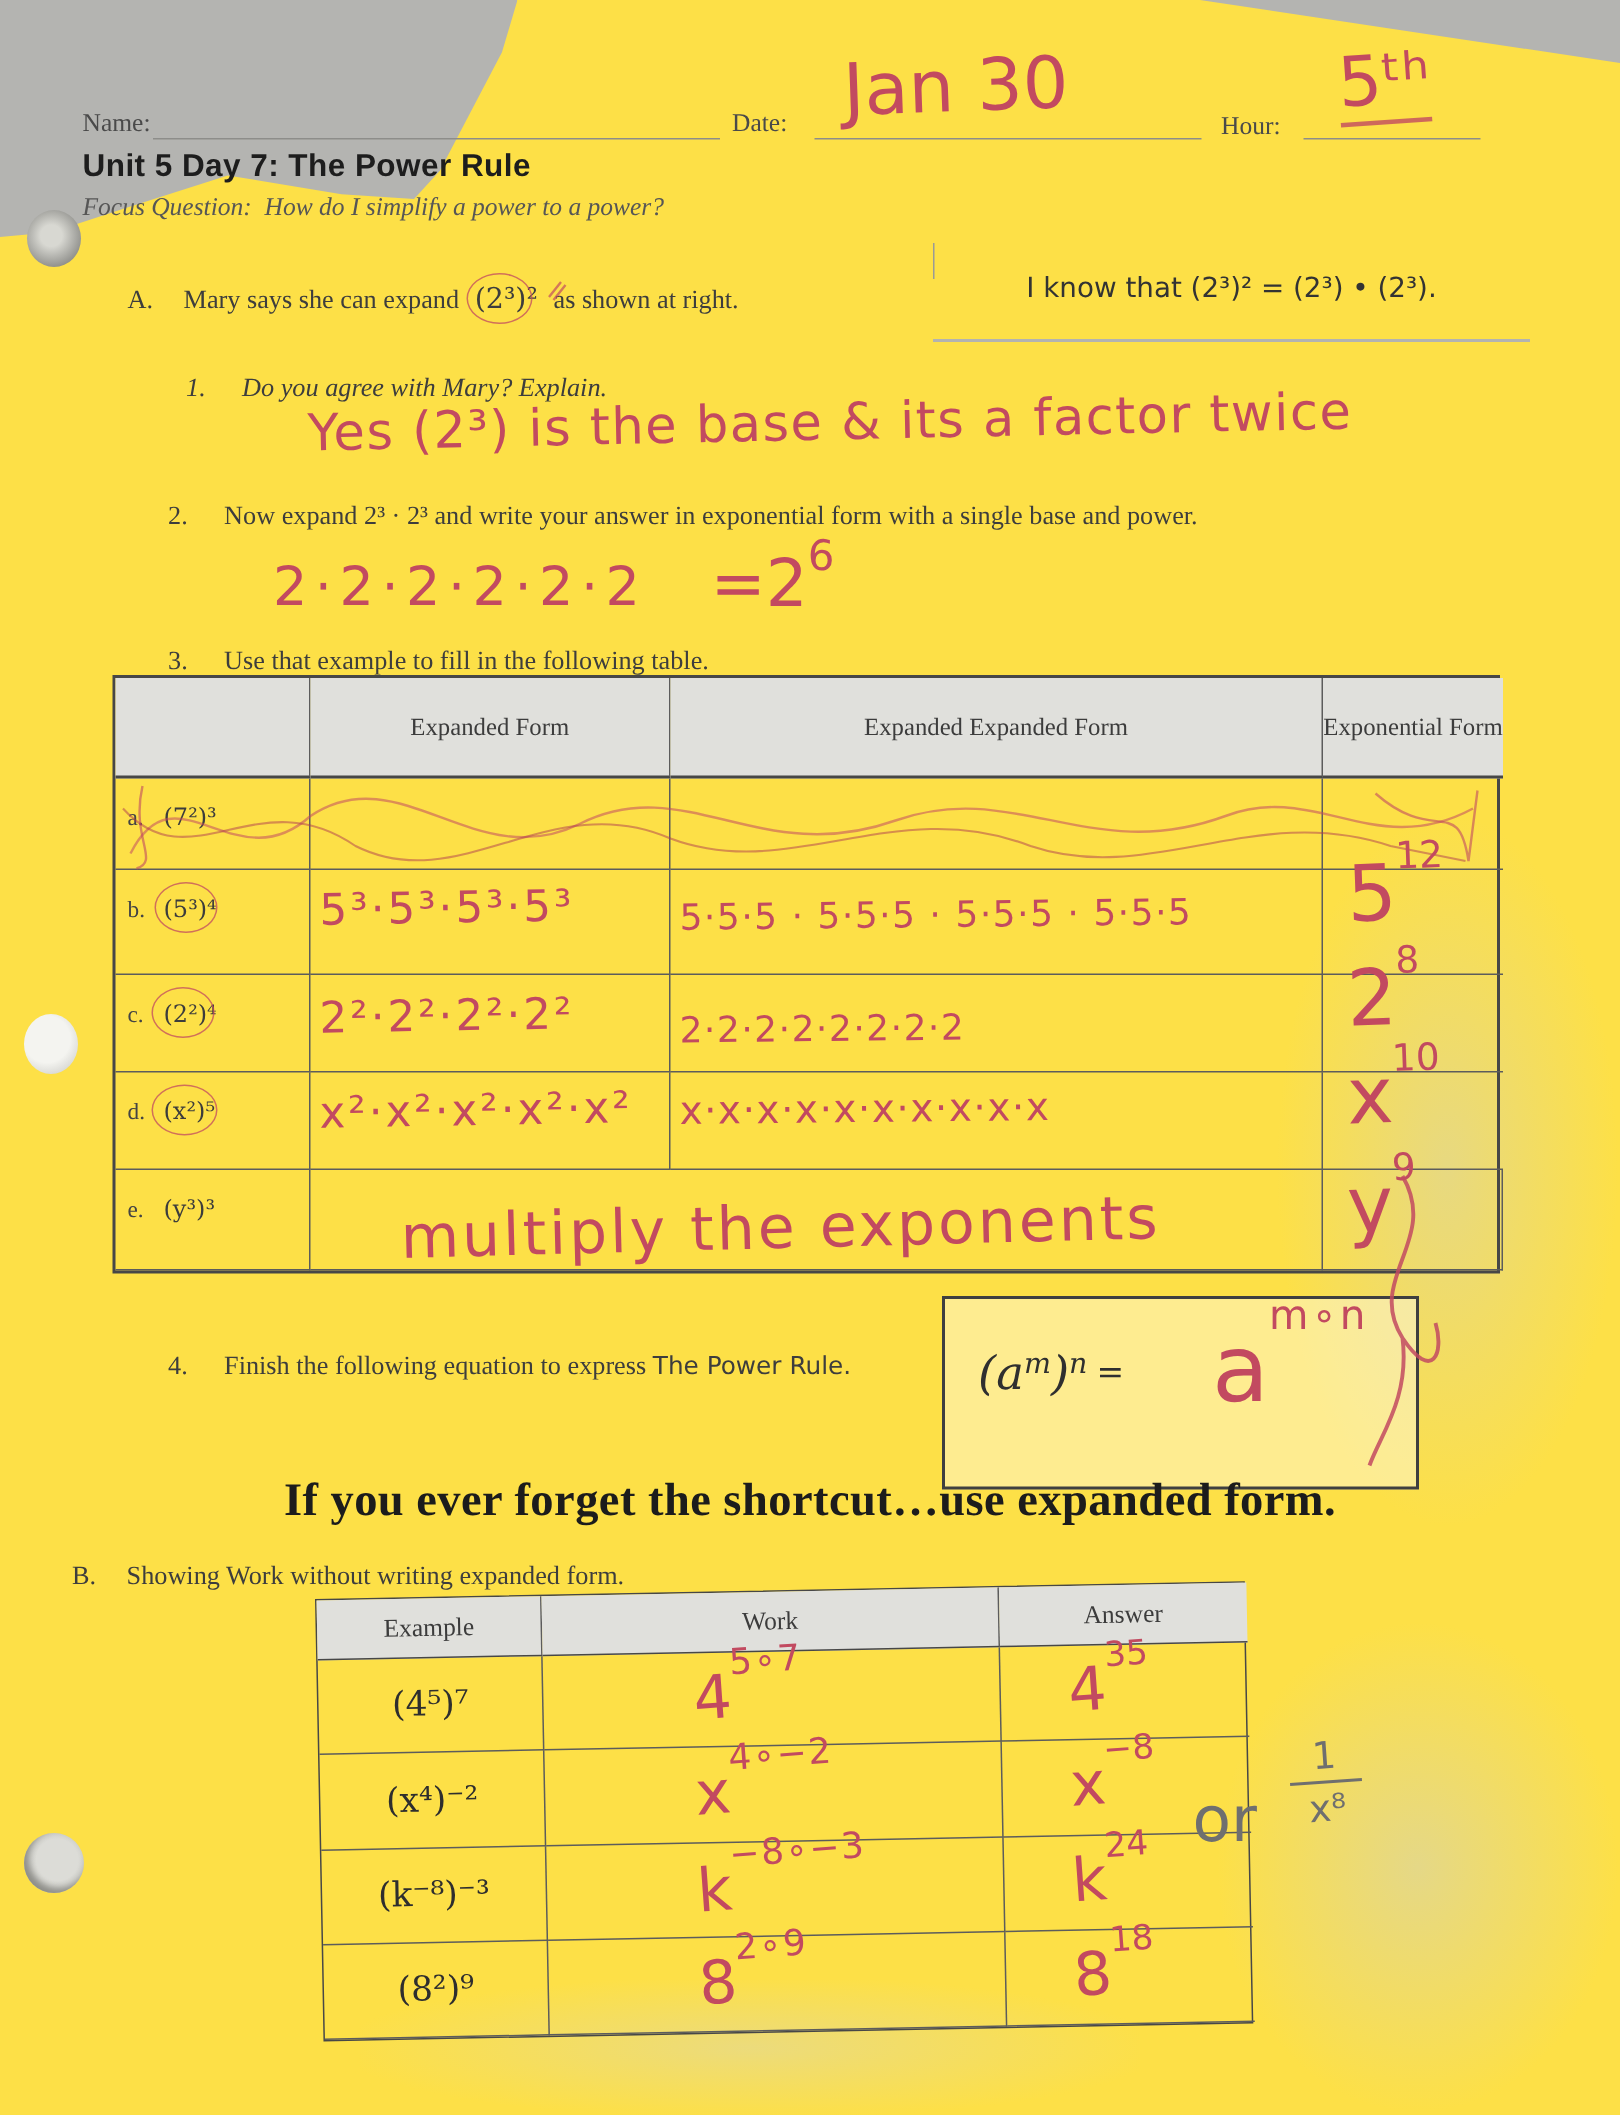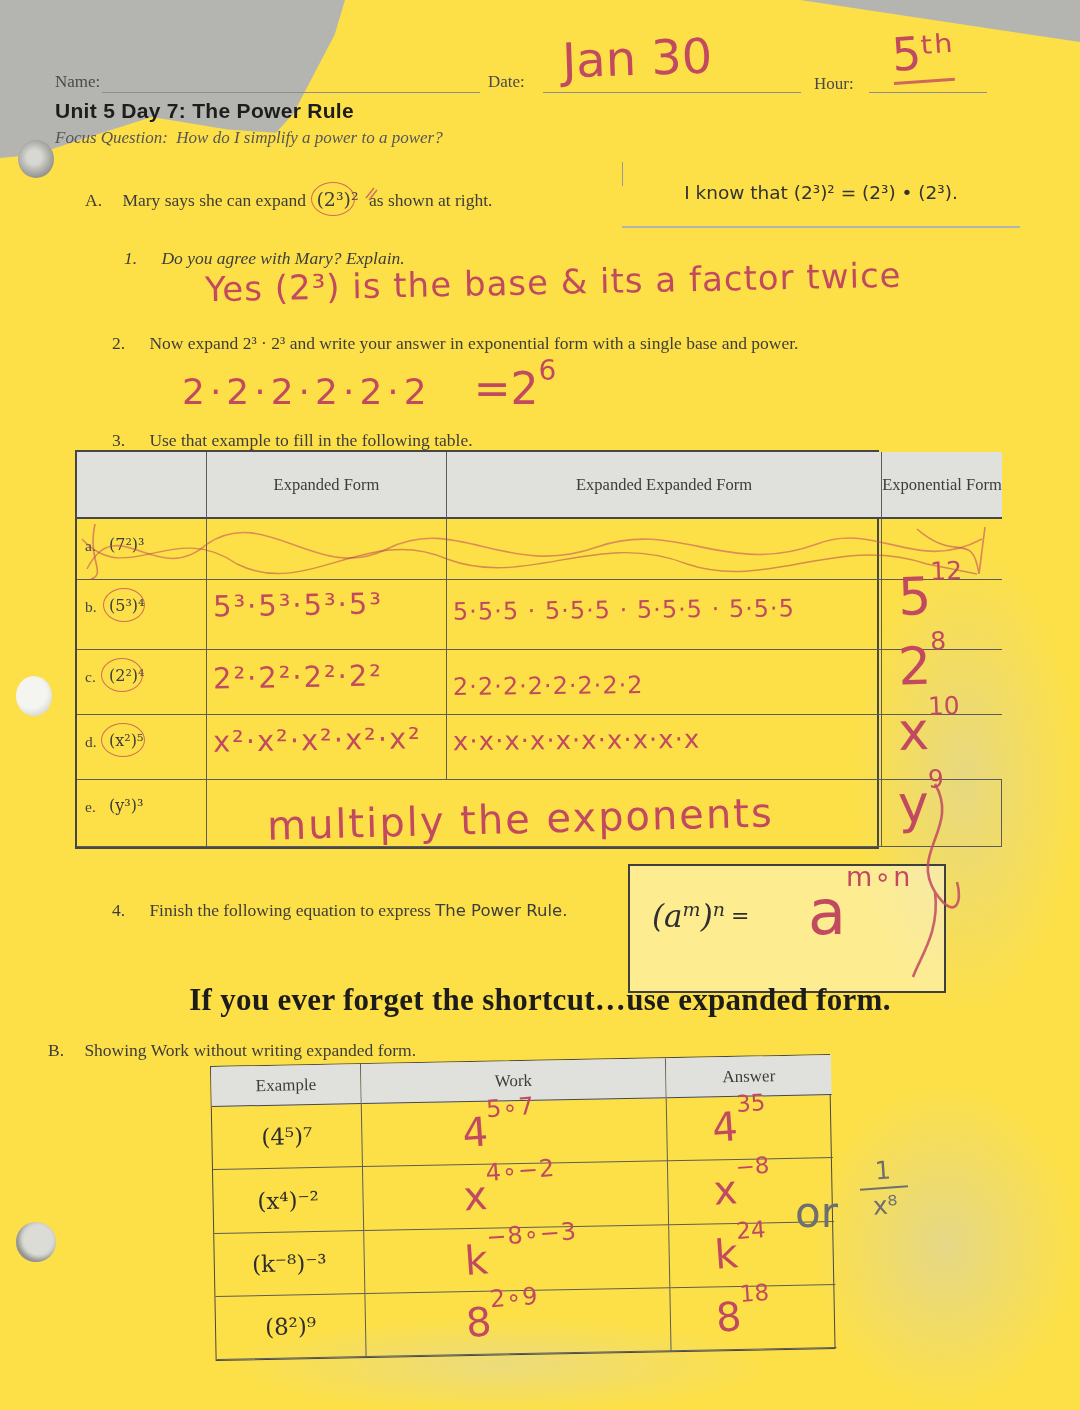--- a/index.html
+++ b/index.html
@@ -42,21 +42,21 @@
   .oval{position:absolute;border:1.6px solid rgba(194,74,96,.75);border-radius:50%;pointer-events:none;}
   .oval-a{left:-5px;top:-6px;width:44px;height:34px;}
   
   .hw{position:absolute;font-family:"DejaVu Sans",sans-serif;color:var(--red);white-space:nowrap;}
   .hw-inline{font-family:"DejaVu Sans",sans-serif;color:var(--red);white-space:nowrap;}
   .ans1{font-size:34px;transform:rotate(-1.2deg);letter-spacing:1px;}
   .ans2a{font-size:36px;letter-spacing:5px;}
   .ans2b{font-size:44px;margin-left:42px;}
   .ans2b sup{font-size:28px;position:relative;top:-8px;}
   
-  .t1{position:absolute;left:75px;top:450px;width:804px;display:grid;
+  .t1{position:absolute;left:75px;top:450px;width:925px;display:grid;
     grid-template-columns:130px 240px 435px 120px;
     grid-template-rows:67px 61px 70px 65px 65px 67px;
     border:2px solid #474747;background:transparent;}
   .t1 > div{border-right:1px solid var(--line);border-bottom:1px solid var(--line);position:relative;overflow:visible;}
   .t1 > div:nth-child(4n){border-right:none;}
   .t1h{background:var(--hdrbg);display:flex;align-items:center;justify-content:center;text-align:center;
     font-size:16.5px;color:#3c3c3c;border-bottom:2px solid #474747 !important;line-height:1.2;}
   .t1c{font-size:16px;}
   .rl{position:absolute;left:8px;top:18px;font-size:15.5px;color:#444;}
   .rexpr{position:absolute;left:32px;top:16px;font-size:16px;font-family:"DejaVu Serif",serif;color:#3c3c3c;}

